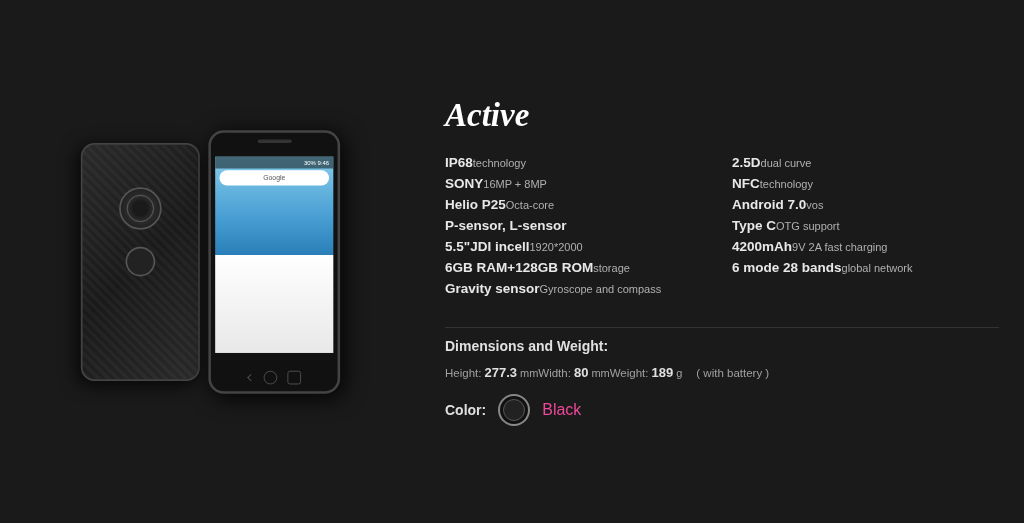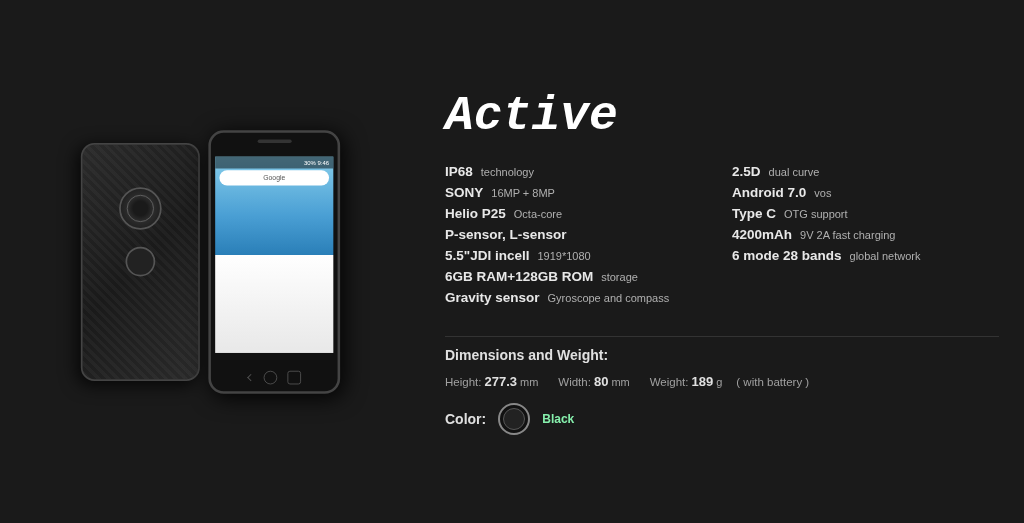--- a/index.html
+++ b/index.html
@@ -207,39 +207,39 @@
     .specs-area {
       flex: 1;
       padding: 20px 25px;
       height: 100%;
       display: flex;
       flex-direction: column;
       justify-content: center;
     }
 
     .product-title {
-      font-size: 48px;
+      font-size: 33px;
       font-weight: 900;
       color: #ffffff;
       font-style: italic;
       margin-bottom: 18px;
-      font-family: Liberation Mono, monospace;
+      font-family: Liberation Serif, serif;
     }
 
     .specs-grid {
       display: grid;
       grid-template-columns: 1fr 1fr;
       gap: 5px 20px;
       margin-bottom: 18px;
     }
 
     .spec-row {
       display: flex;
       align-items: baseline;
-      gap: 8px;
+      gap: 0;
       padding: 3px 0;
     }
 
     .spec-key {
       font-size: 13.5px;
       font-weight: 700;
       color: #e8e8e8;
       white-space: nowrap;
     }
 
@@ -261,21 +261,20 @@
 
     .dimensions-title {
       font-size: 14px;
       font-weight: 700;
       color: #e0e0e0;
       margin-bottom: 11px;
     }
 
     .dimensions-row {
       display: flex;
-      gap: 20px;
       align-items: baseline;
     }
 
     .dim-item {
       display: flex;
       align-items: baseline;
       gap: 3px;
     }
 
     .dim-label {
@@ -322,23 +321,23 @@
       top: 3px;
       left: 3px;
       right: 3px;
       bottom: 3px;
       border-radius: 50%;
       background: #222;
       border: 1px solid #555;
     }
 
     .color-name {
-      font-size: 12px;
-      font-weight: 700;
-      color: #86efac;
+      font-size: 16px;
+      font-weight: 400;
+      color: #ec4899;
     }
   </style>
 </head>
 <body>
 
 <div class="container">
 
   <div class="phone-area">
     <div class="phone-wrapper">
 
@@ -382,36 +381,40 @@
         </div>
         <div class="spec-row">
           <span class="spec-key">Helio P25</span>
           <span class="spec-value">Octa-core</span>
         </div>
         <div class="spec-row">
           <span class="spec-key">P-sensor, L-sensor</span>
         </div>
         <div class="spec-row">
           <span class="spec-key">5.5"JDI incell</span>
-          <span class="spec-value">1919*1080</span>
+          <span class="spec-value">1920*2000</span>
         </div>
         <div class="spec-row">
           <span class="spec-key">6GB RAM+128GB ROM</span>
           <span class="spec-value">storage</span>
         </div>
         <div class="spec-row">
           <span class="spec-key">Gravity sensor</span>
           <span class="spec-value">Gyroscope and compass</span>
         </div>
       </div>
 
       <div>
         <div class="spec-row">
           <span class="spec-key">2.5D</span>
           <span class="spec-value">dual curve</span>
+        </div>
+        <div class="spec-row">
+          <span class="spec-key">NFC</span>
+          <span class="spec-value">technology</span>
         </div>
         <div class="spec-row">
           <span class="spec-key">Android 7.0</span>
           <span class="spec-value">vos</span>
         </div>
         <div class="spec-row">
           <span class="spec-key">Type C</span>
           <span class="spec-value">OTG support</span>
         </div>
         <div class="spec-row">

